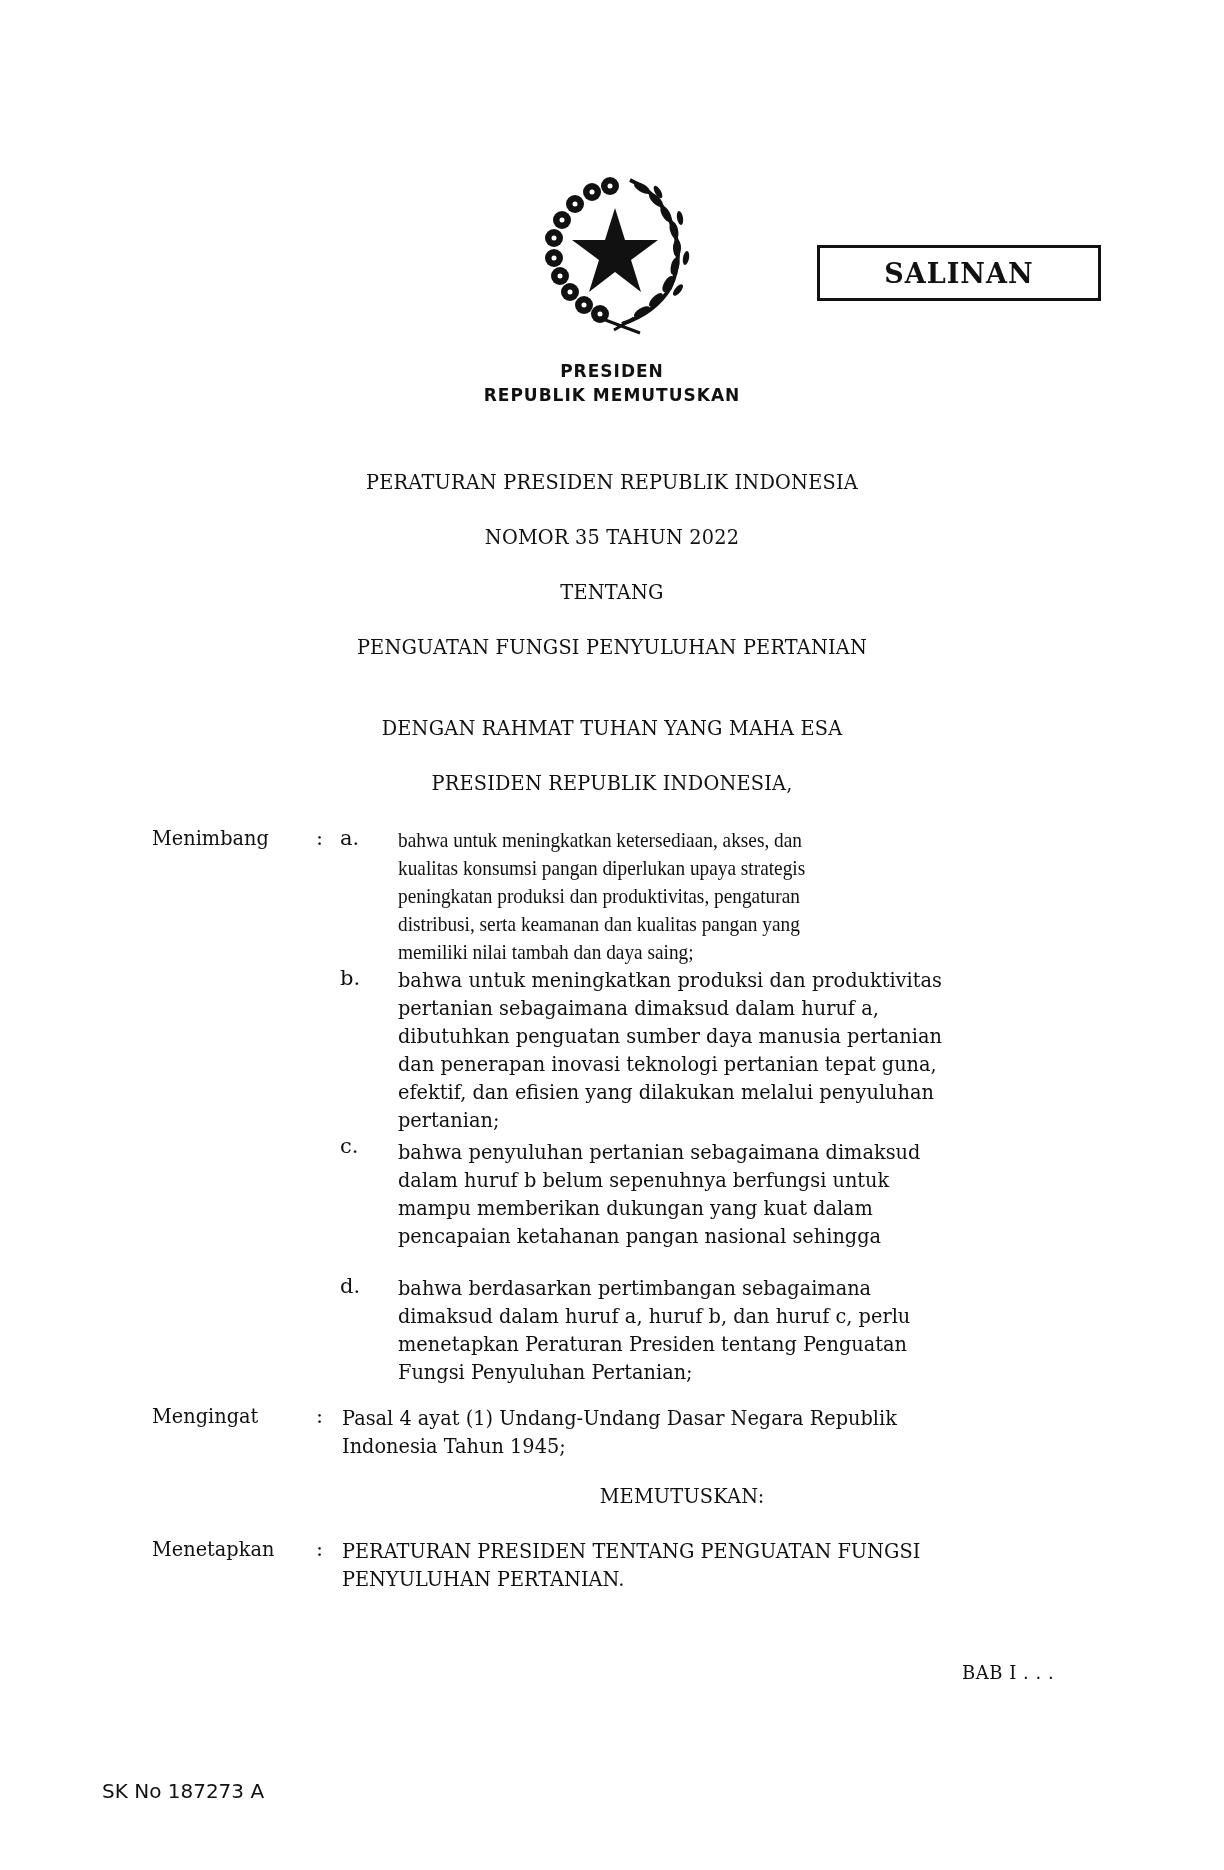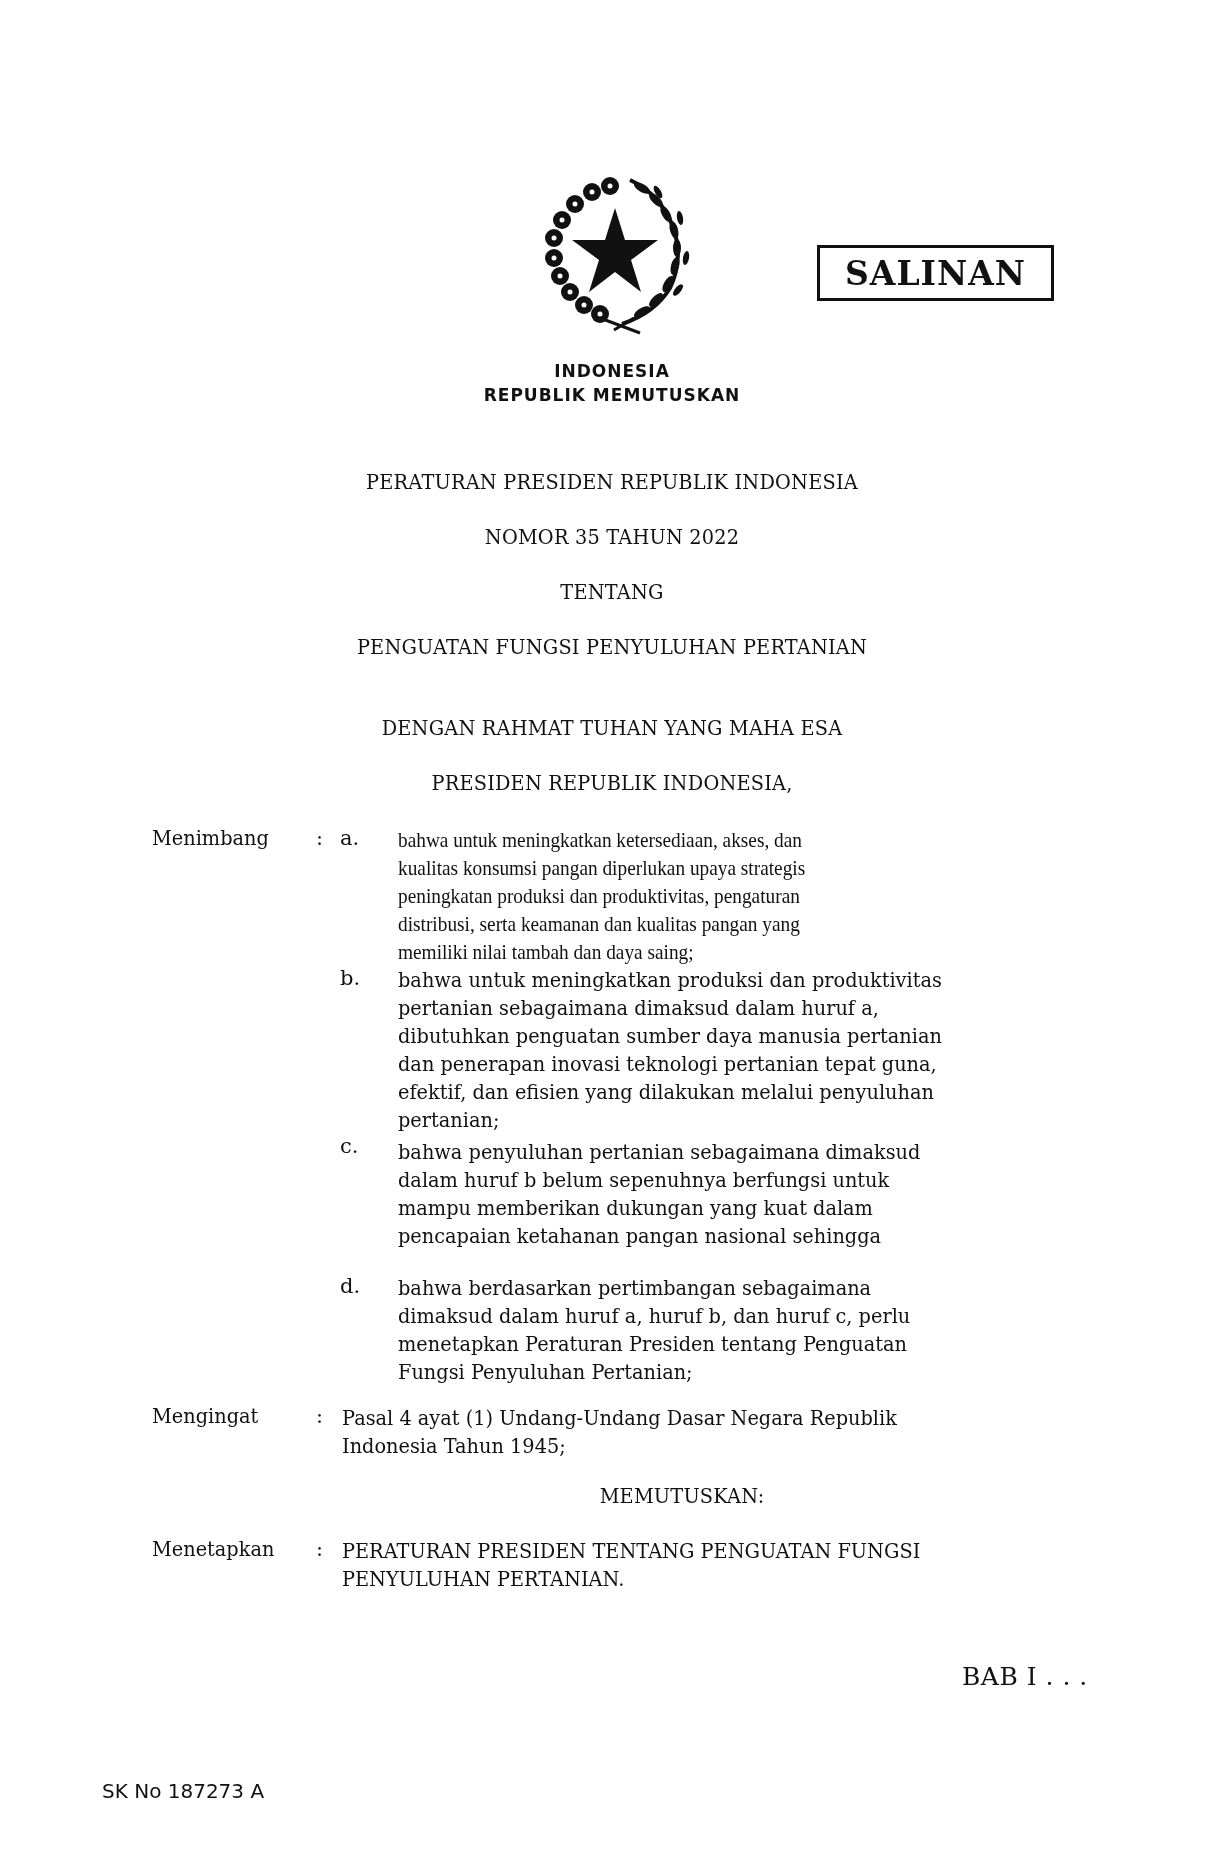--- a/index.html
+++ b/index.html
@@ -9,44 +9,44 @@
     font-family: "DejaVu Serif", "Liberation Serif", serif;
   }
   .abs { position: absolute; }
   .emblem { left: 530px; top: 168px; width: 170px; height: 170px; }
   .header-caption {
     left: 412px; width: 400px; text-align: center;
     font-family: "DejaVu Sans", "Liberation Sans", sans-serif;
     font-weight: bold; font-size: 17px; letter-spacing: 1px;
   }
   .salinan-box {
-    left: 817px; top: 245px; width: 237px; height: 56px;
+    left: 817px; top: 245px; width: 284px; height: 56px;
     border: 3px solid #111; box-sizing: border-box;
     display: flex; align-items: center; justify-content: center;
     font-family: "DejaVu Serif", serif; font-weight: bold;
-    font-size: 33px; letter-spacing: 1px;
+    font-size: 27px; letter-spacing: 1px;
   }
   .center-line {
     left: 0; width: 1224px; text-align: center;
     font-size: 21px; letter-spacing: 0.2px;
     transform: scaleX(0.92); transform-origin: 612px 0;
   }
   .row { position: absolute; left: 0; width: 1224px; font-size: 21px; }
   .label { position: absolute; left: 152px; top: 0; transform: scaleX(0.92); transform-origin: left top; white-space: nowrap; }
   .colon { position: absolute; left: 316px; top: 0; }
   .marker { position: absolute; left: 340px; top: 0; }
   .body-text {
     position: absolute; left: 398px; width: 664px; top: 0;
     line-height: 28px; text-align: justify;
   }
   .body-text.wide { left: 342px; width: 720px; }
   .body-text .ln { display: block; text-align: justify; text-align-last: justify; white-space: nowrap; overflow: visible; }
   .body-text .ln.last { text-align-last: left; }
   .ln-inner { display: inline-block; width: 100%; transform: scaleX(0.92); transform-origin: left top; }
-  .bab { left: 962px; top: 1662px; font-size: 25px; letter-spacing: 0.5px; }
+  .bab { left: 962px; top: 1662px; font-size: 18px; letter-spacing: 0.5px; }
   .sk {
     left: 102px; top: 1779px; font-family: "DejaVu Sans", "Liberation Sans", sans-serif;
     font-size: 20px;
   }
 </style>
 </head>
 <body>
 
 <div class="abs emblem">
   <svg width="170" height="170" viewBox="0 0 170 170">
@@ -92,21 +92,21 @@
       <ellipse cx="156" cy="90" rx="7" ry="3" transform="rotate(100 156 90)"></ellipse>
       <ellipse cx="148" cy="122" rx="7" ry="3" transform="rotate(130 148 122)"></ellipse>
     </g>
 
     <path d="M70 150 L110 165 M84 162 L104 150" stroke="#111" stroke-width="3" fill="none"></path>
 
     <polygon points="85,40 95,72 128,72 101,92 111,124 85,104 59,124 69,92 42,72 75,72" fill="#111"></polygon>
   </svg>
 </div>
 
-<div class="abs header-caption" style="top:361px;">INDONESIA</div>
+<div class="abs header-caption" style="top:361px;">PRESIDEN</div>
 <div class="abs header-caption" style="top:385px;">REPUBLIK MEMUTUSKAN</div>
 
 <div class="abs salinan-box">
   <span>SALINAN</span>
 </div>
 
 <div class="abs center-line" style="top:470px;">PERATURAN PRESIDEN REPUBLIK INDONESIA</div>
 <div class="abs center-line" style="top:525px;">NOMOR 35 TAHUN 2022</div>
 <div class="abs center-line" style="top:580px;">TENTANG</div>
 <div class="abs center-line" style="top:635px;">PENGUATAN FUNGSI PENYULUHAN PERTANIAN</div>

